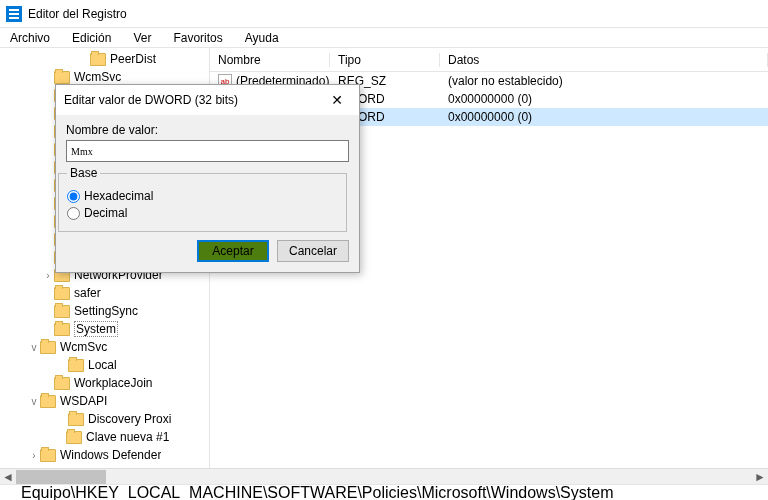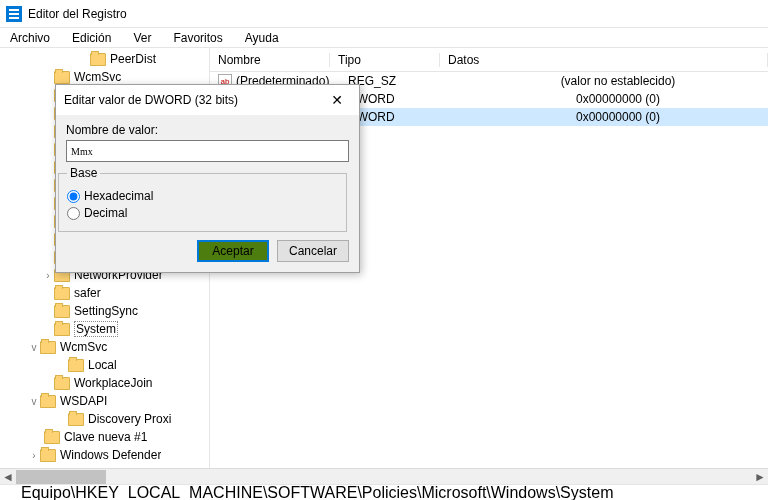--- a/index.html
+++ b/index.html
@@ -16,24 +16,24 @@
   .tree-row { display: flex; align-items: center; height: 18px; white-space: nowrap; }
   .expander { width: 12px; text-align: center; color: #7a7a7a; font-size: 10px; }
   .folder { width: 16px; height: 13px; background: #fdd274; border: 1px solid #d9b24a; border-radius: 1px 1px 0 0; margin-right: 4px; position: relative; }
   .folder::before { content:""; position:absolute; top:-3px; left:0; width:6px; height:3px; background:#fdd274; border:1px solid #d9b24a; border-bottom:none; border-radius:1px 1px 0 0; }
   .tree-label { font-size: 12px; overflow: hidden; text-overflow: ellipsis; }
   .tree-label.sel { border: 1px dotted #888; padding: 0 1px; }
   .list { flex: 1; }
   .list-head { display: flex; background: #fff; border-bottom: 1px solid #e5e5e5; height: 24px; align-items: center; }
   .list-head div { font-size: 12px; padding: 0 8px; border-right: 1px solid #e5e5e5; }
   .col-n { width: 120px; } .col-t { width: 110px; } .col-d { flex: 1; }
-  .list-row { display: flex; align-items: center; height: 18px; gap: 10px; }
+  .list-row { display: flex; align-items: center; height: 18px; }
   .list-row div:nth-child(1){ width:120px; padding-left:8px; display:flex; align-items:center; }
   .list-row div:nth-child(2){ width:110px; padding-left:8px; }
-  .list-row div:nth-child(3){ flex:1; padding-left:8px;text-align:center; }
+  .list-row div:nth-child(3){ flex:1; padding-left:8px; }
   .list-row.sel { background: #cde8ff; }
   .kv-icon { width:14px; height:14px; border:1px solid #aaa; margin-right:4px; display:flex; align-items:center; justify-content:center; font-size:8px; background:#fff; }
   .kv-icon.str { color:#c00; } .kv-icon.num { color:#06c; background:#eaf4ff; }
   .scrollbar-h { height: 16px; background: #f0f0f0; border-top: 1px solid #dcdcdc; position: relative; display:flex; }
   .scrollbar-h .arrow { width: 16px; height: 16px; display:flex; align-items:center; justify-content:center; color:#606060; }
   .scrollbar-h .track { flex:1; position:relative; }
   .scrollbar-h .thumb { position:absolute; top:1px; left:0; height:14px; width:90px; background:#c2c2c2; }
   .statusbar { height: 16px; background: #fff; border-top: 1px solid #e5e5e5; font-size: 16px; padding: 0 21px; display:flex; align-items:center; }
   
   .dialog { position: absolute; left: 55px; top: 84px; width: 305px; background: #f0f0f0; border: 1px solid #9e9e9e; box-shadow: 2px 2px 8px rgba(0,0,0,0.25); }
@@ -170,21 +170,21 @@
       <div class="tree-row" style="padding-left: 28px;">
         <span class="expander">v</span>
         <span class="folder"></span>
         <span class="tree-label">WSDAPI</span>
       </div>
       <div class="tree-row" style="padding-left: 56px;">
         <span class="expander"></span>
         <span class="folder"></span>
         <span class="tree-label">Discovery Proxi</span>
       </div>
-      <div class="tree-row" style="padding-left: 32px;">
+      <div class="tree-row" style="padding-left: 54px;">
         <span class="expander"></span>
         <span class="folder"></span>
         <span class="tree-label">Clave nueva #1</span>
       </div>
       <div class="tree-row" style="padding-left: 28px;">
         <span class="expander">›</span>
         <span class="folder"></span>
         <span class="tree-label">Windows Defender</span>
       </div>
     </div>

